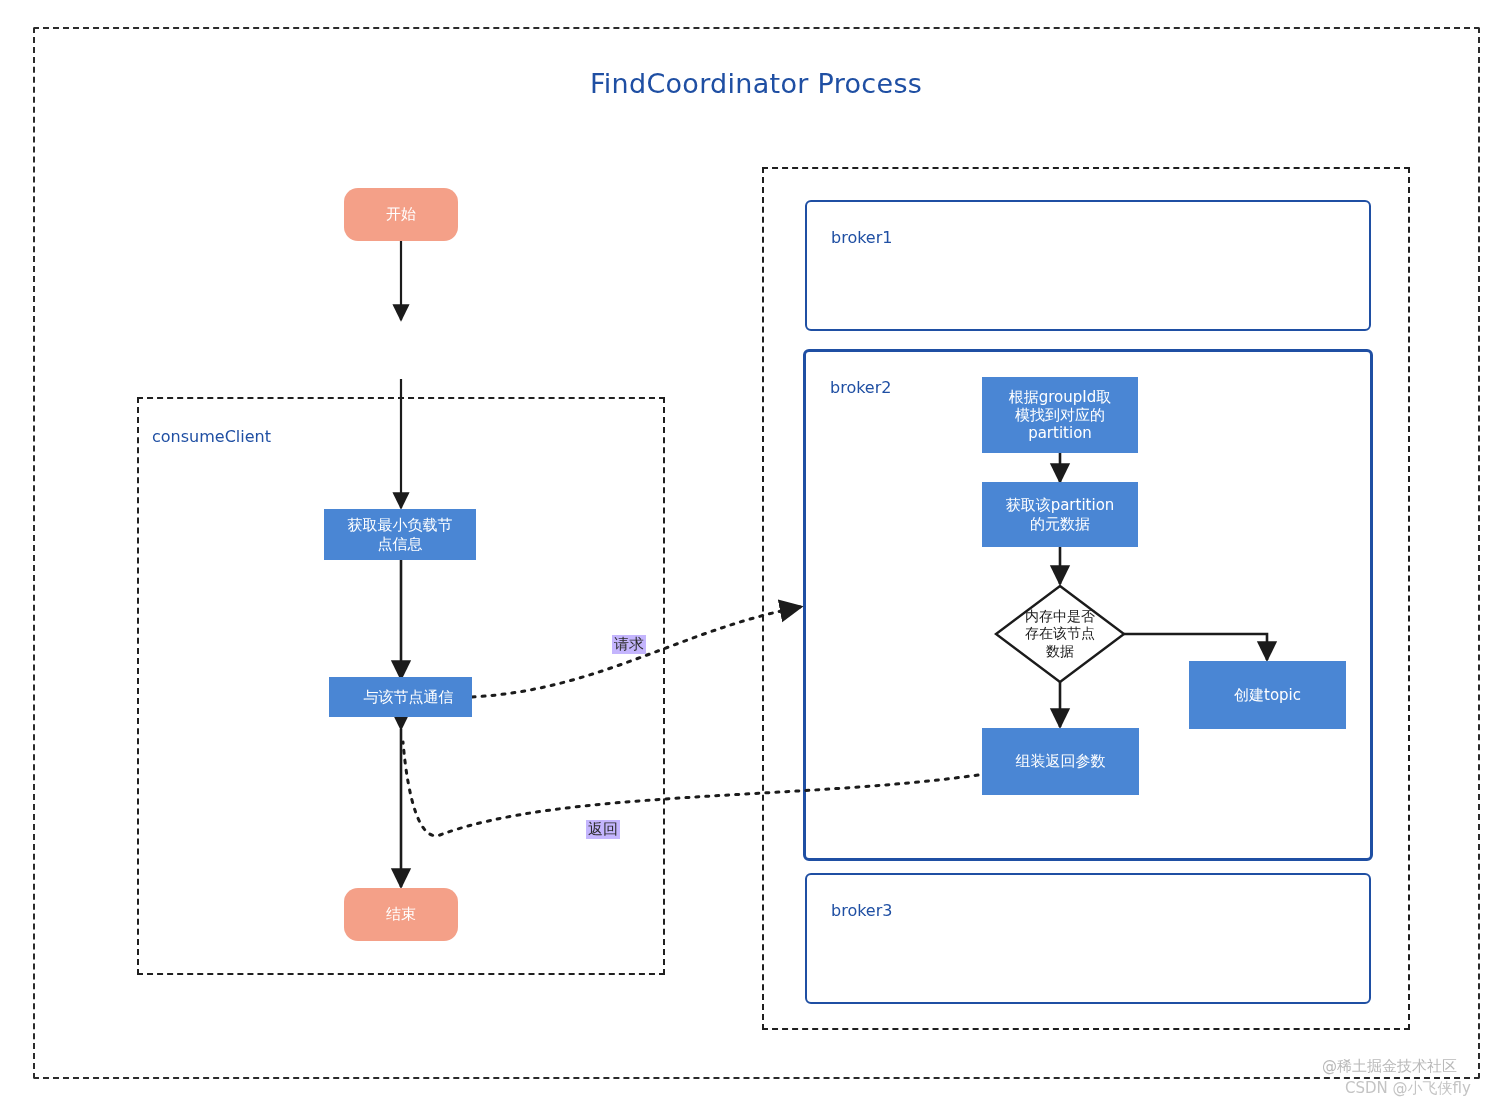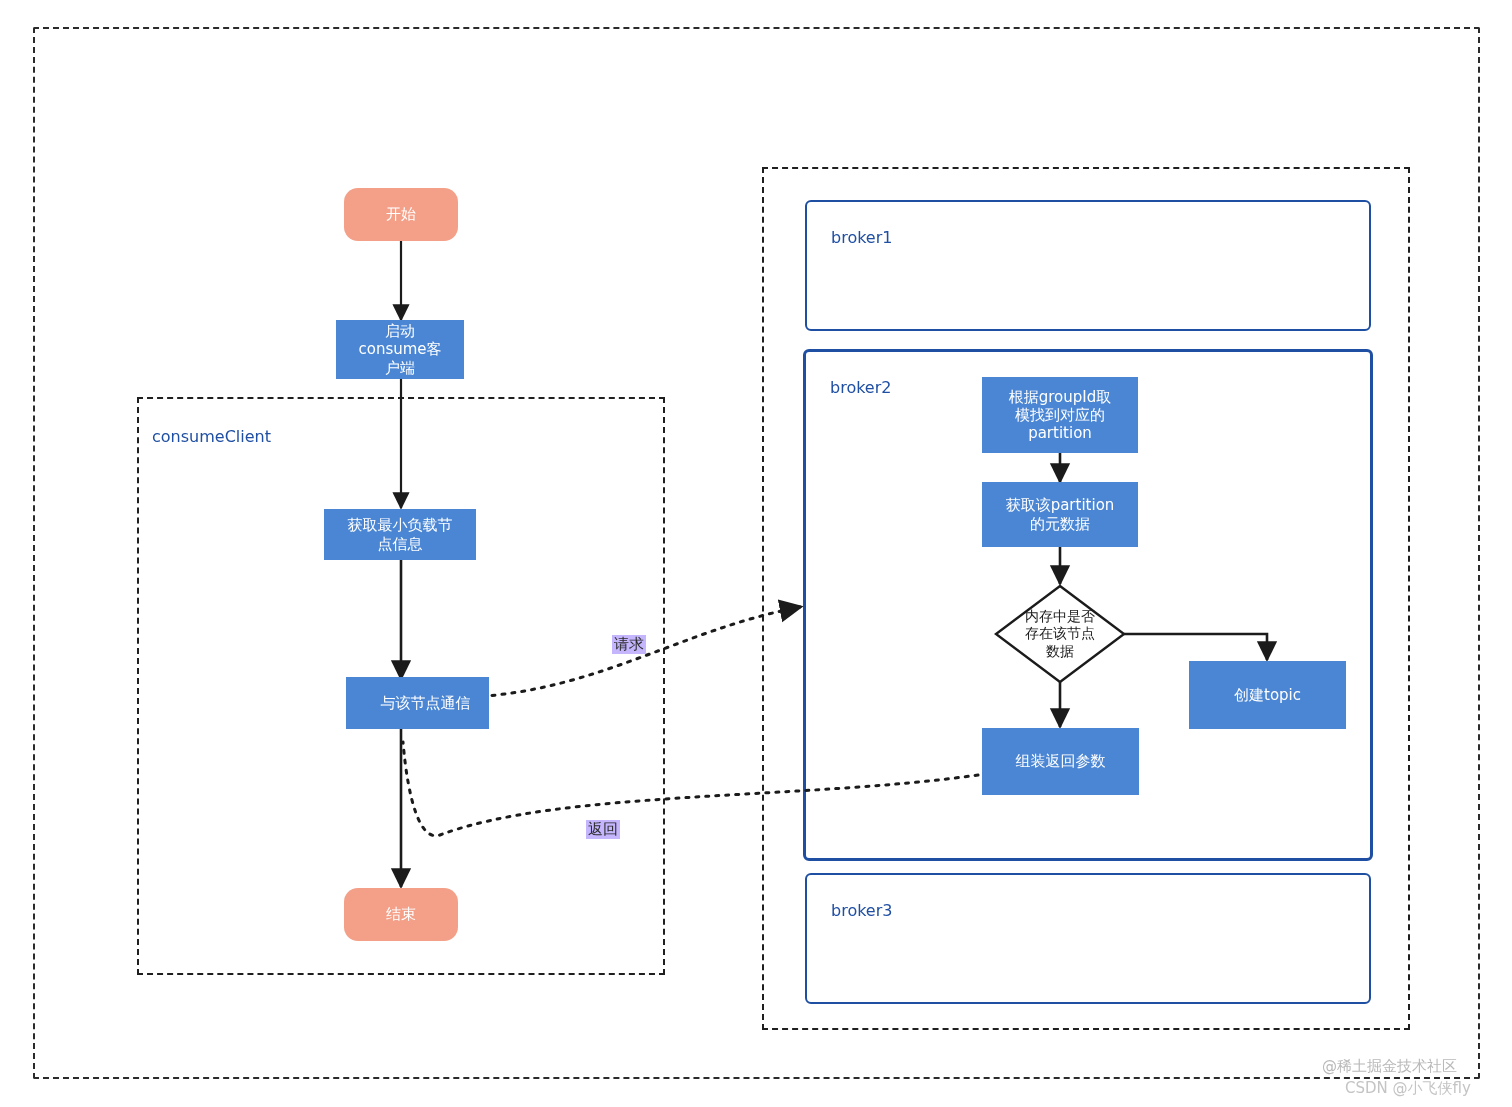--- a/index.html
+++ b/index.html
@@ -130,20 +130,21 @@
   .wm-top { left: 1322px; top: 1057px; }
   .wm-bottom { left: 1345px; top: 1079px; color: #c4c4c4; }
 </style>
 </head>
 <body>
 
 <div id="canvas">
 
   <div class="outer-frame"></div>
 
+  <div class="diagram-title">FindCoordinator Process</div>
 
   <div class="cluster-consume"></div>
   <div class="cluster-label" style="left:152px; top:427px;">consumeClient</div>
 
   <div class="cluster-brokers"></div>
 
   <div class="broker-box" style="left:805px; top:200px; width:566px; height:131px;">
     <div class="broker-label">broker1</div>
   </div>
 
@@ -186,28 +187,25 @@
 
     <path d="M1124,634 L1267,634 L1267,660" fill="none" stroke="#1b1b1b" stroke-width="2.6" marker-end="url(#arrowSolid)"></path>
 
     <path d="M472,697 C600,690 680,630 800,607" fill="none" stroke="#1b1b1b" stroke-width="3" stroke-dasharray="3 7" stroke-linecap="round" marker-end="url(#arrowDotted)"></path>
 
     <path d="M978,775 C800,800 560,790 440,835 C420,842 408,800 403,742" fill="none" stroke="#1b1b1b" stroke-width="3" stroke-dasharray="3 7" stroke-linecap="round"></path>
   </svg>
 
   <div class="node terminal" style="left:344px; top:188px; width:114px; height:53px;">开始</div>
 
-  <div class="node process" style="left:336px; top:320px; width:128px; height:59px;">启动
-consume客
-户端</div>
 
   <div class="node process" style="left:324px; top:509px; width:152px; height:51px;">获取最小负载节
 点信息</div>
 
-  <div class="node process" style="left:346px; top:677px; width:143px; height:52px;padding-left:20px;">与该节点通信</div>
+  <div class="node process" style="left:329px; top:677px; width:143px; height:40px;padding-left:20px;">与该节点通信</div>
 
   <div class="node terminal" style="left:344px; top:888px; width:114px; height:53px;">结束</div>
 
   <div class="node process" style="left:982px; top:377px; width:156px; height:76px;">根据groupId取
 模找到对应的
 partition</div>
 
   <div class="node decision" style="left:988px; top:596px; width:144px; height:76px;">内存中是否
 存在该节点
 数据</div>

